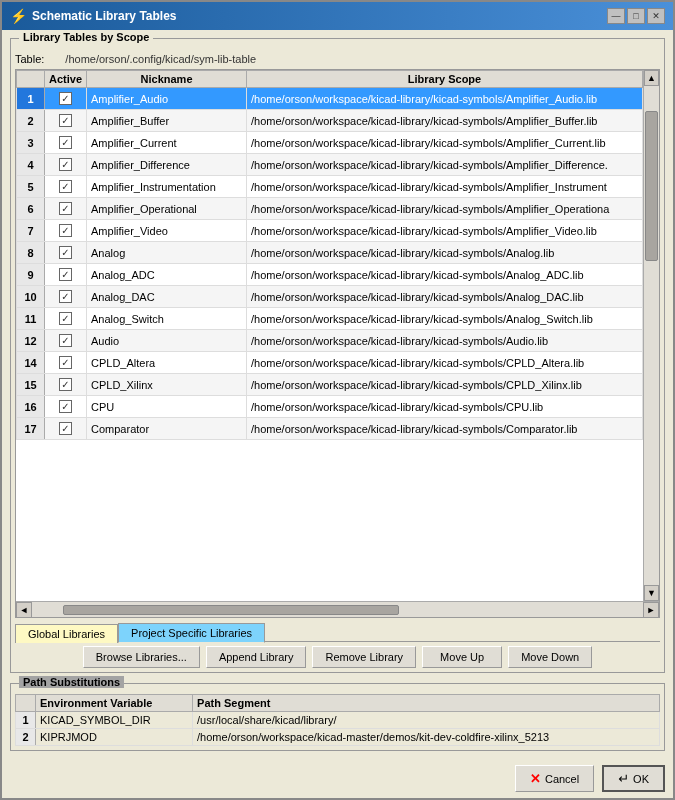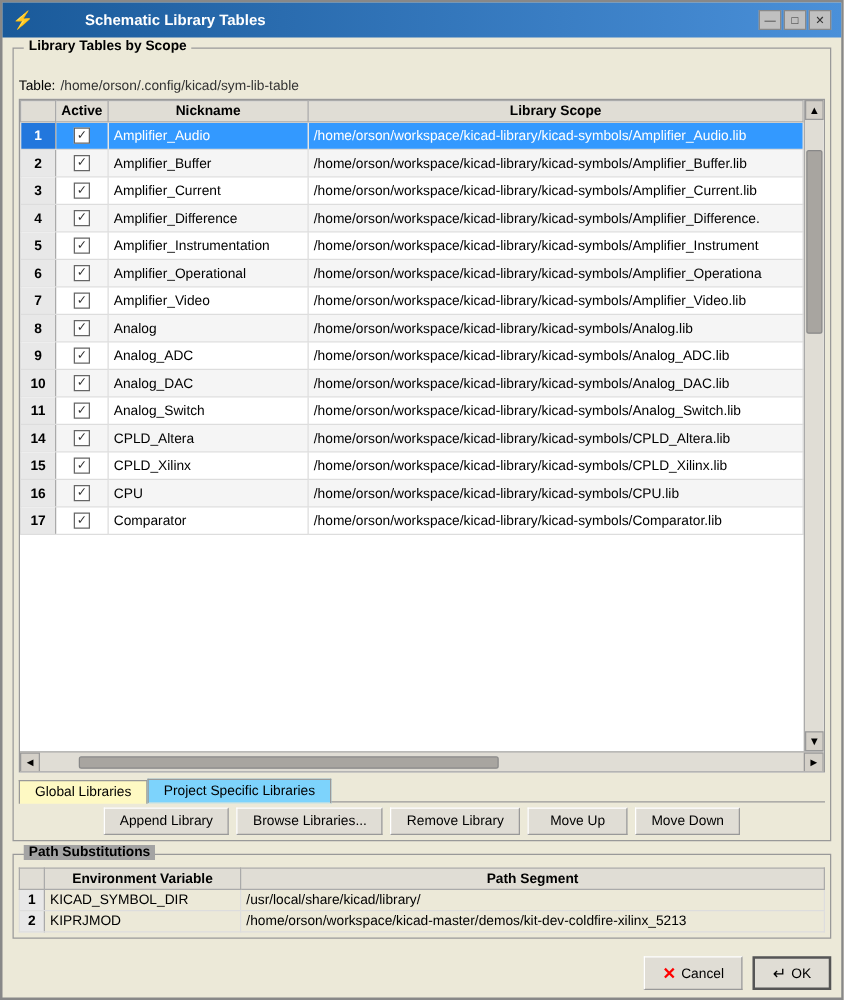--- a/index.html
+++ b/index.html
@@ -35,21 +35,20 @@
     }
     .title-bar-icon {
       width: 16px;
       height: 16px;
       color: #ffcc00;
       font-size: 14px;
     }
     .title-bar-title {
       font-size: 12px;
       font-weight: bold;
-      margin-left: 36px;
     }
     .title-bar-buttons {
       display: flex;
       gap: 2px;
     }
     .title-btn {
       width: 18px;
       height: 16px;
       background: #c0c0c0;
       border: 1px solid #888;
@@ -78,22 +77,22 @@
       top: -8px;
       left: 8px;
       background: #ece9d8;
       padding: 0 4px;
       font-size: 11px;
       font-weight: bold;
     }
     .table-path-row {
       display: flex;
       align-items: center;
-      gap: 4px;
-      margin-top: 12px;
+      gap: 21px;
+      margin-top: 2px;
       margin-bottom: 4px;
     }
     .table-path-label {
       font-size: 11px;
     }
     .table-path-value {
       font-size: 11px;
       color: #333;
     }
     .library-table-container {
@@ -231,21 +230,21 @@
     .path-table {
       width: 100%;
       border-collapse: collapse;
       font-size: 11px;
       margin-top: 6px;
     }
     .path-table thead th {
       background: #e0ddd5;
       border: 1px solid #aaa;
       padding: 2px 4px;
-      text-align: center;
+      text-align: left;
       font-weight: bold;
     }
     .path-table tbody td {
       border: 1px solid #ddd;
       padding: 2px 4px;
     }
     .path-table tbody td.row-num {
       text-align: center;
       background: #e8e8e8;
       border-right: 1px solid #aaa;
@@ -389,20 +388,26 @@
                     <td>Analog_DAC</td>
                     <td>/home/orson/workspace/kicad-library/kicad-symbols/Analog_DAC.lib</td>
                   </tr>
                   <tr>
                     <td class="row-num">11</td>
                     <td class="active-col"><div class="checkbox checked"></div></td>
                     <td>Analog_Switch</td>
                     <td>/home/orson/workspace/kicad-library/kicad-symbols/Analog_Switch.lib</td>
                   </tr>
                   <tr>
+                    <td class="row-num">12</td>
+                    <td class="active-col"><div class="checkbox checked"></div></td>
+                    <td>Audio</td>
+                    <td>/home/orson/workspace/kicad-library/kicad-symbols/Audio.lib</td>
+                  </tr>
+                  <tr>
                     <td class="row-num">14</td>
                     <td class="active-col"><div class="checkbox checked"></div></td>
                     <td>CPLD_Altera</td>
                     <td>/home/orson/workspace/kicad-library/kicad-symbols/CPLD_Altera.lib</td>
                   </tr>
                   <tr>
                     <td class="row-num">15</td>
                     <td class="active-col"><div class="checkbox checked"></div></td>
                     <td>CPLD_Xilinx</td>
                     <td>/home/orson/workspace/kicad-library/kicad-symbols/CPLD_Xilinx.lib</td>
@@ -444,22 +449,22 @@
         <div class="tab">
           <span>Global Libraries</span>
         </div>
         <div class="tab active">
           <span>Project Specific Libraries</span>
         </div>
         <div style="flex:1; border-bottom:1px solid #999;"></div>
       </div>
 
       <div class="buttons-row">
+        <button class="btn">Browse Libraries...</button>
         <button class="btn">Append Library</button>
-        <button class="btn">Browse Libraries...</button>
         <button class="btn">Remove Library</button>
         <button class="btn">Move Up</button>
         <button class="btn">Move Down</button>
       </div>
     </div>
 
     <div class="path-group">
       <span class="path-group-title">Path Substitutions</span>
       <table class="path-table">
         <thead>

